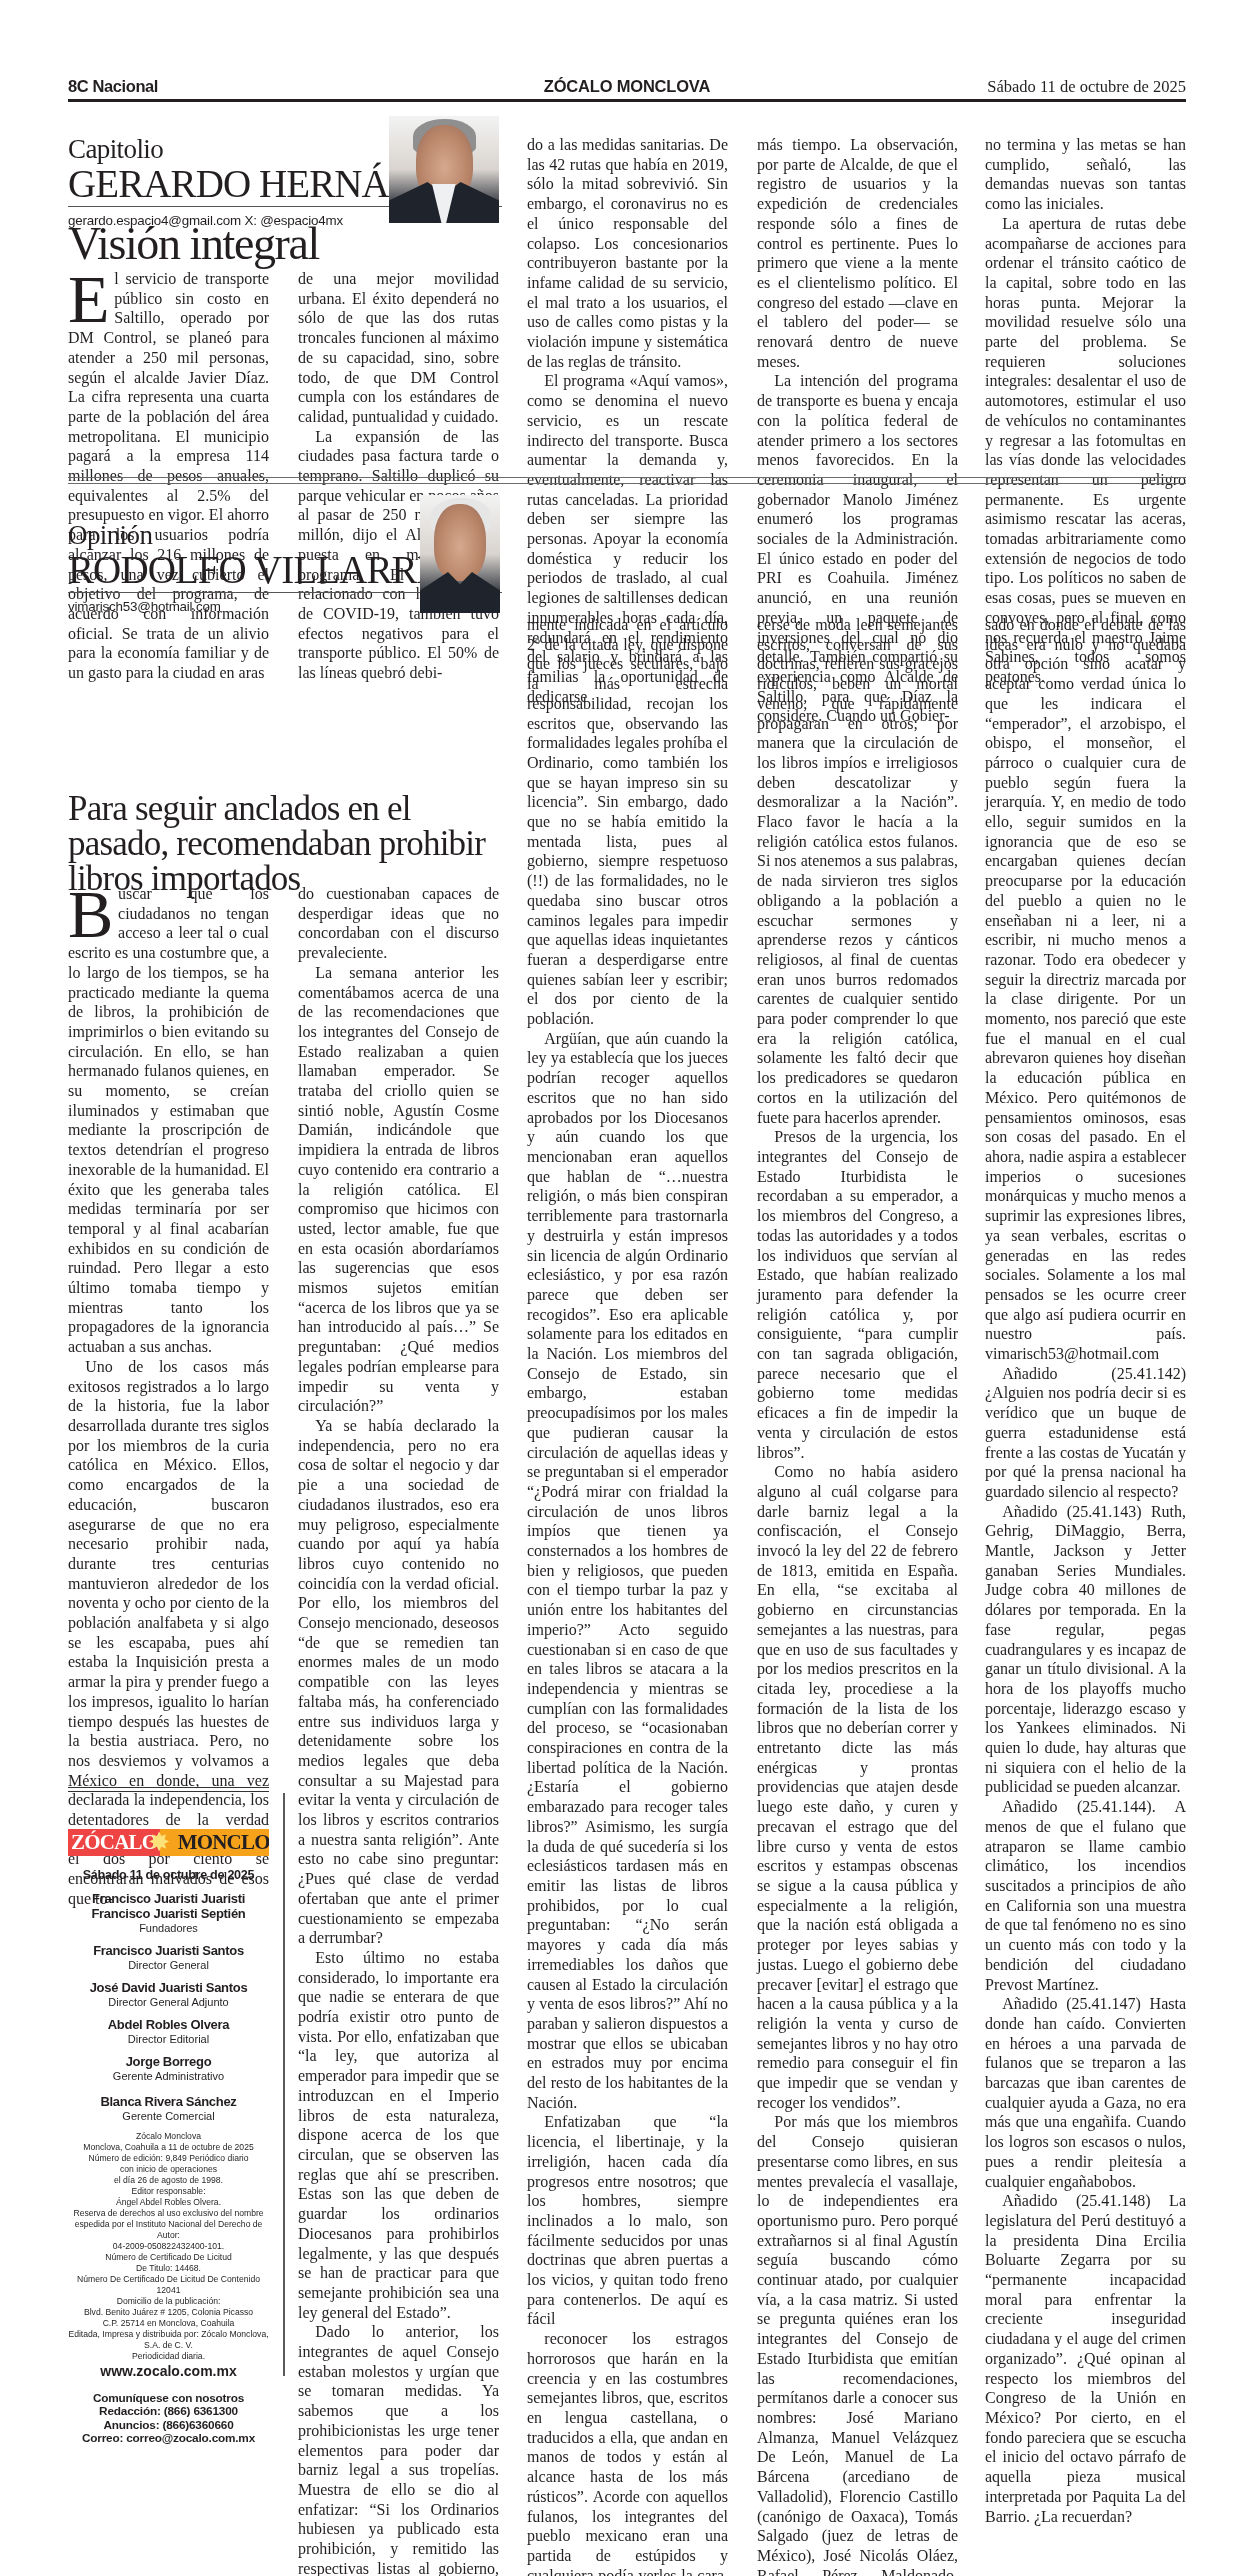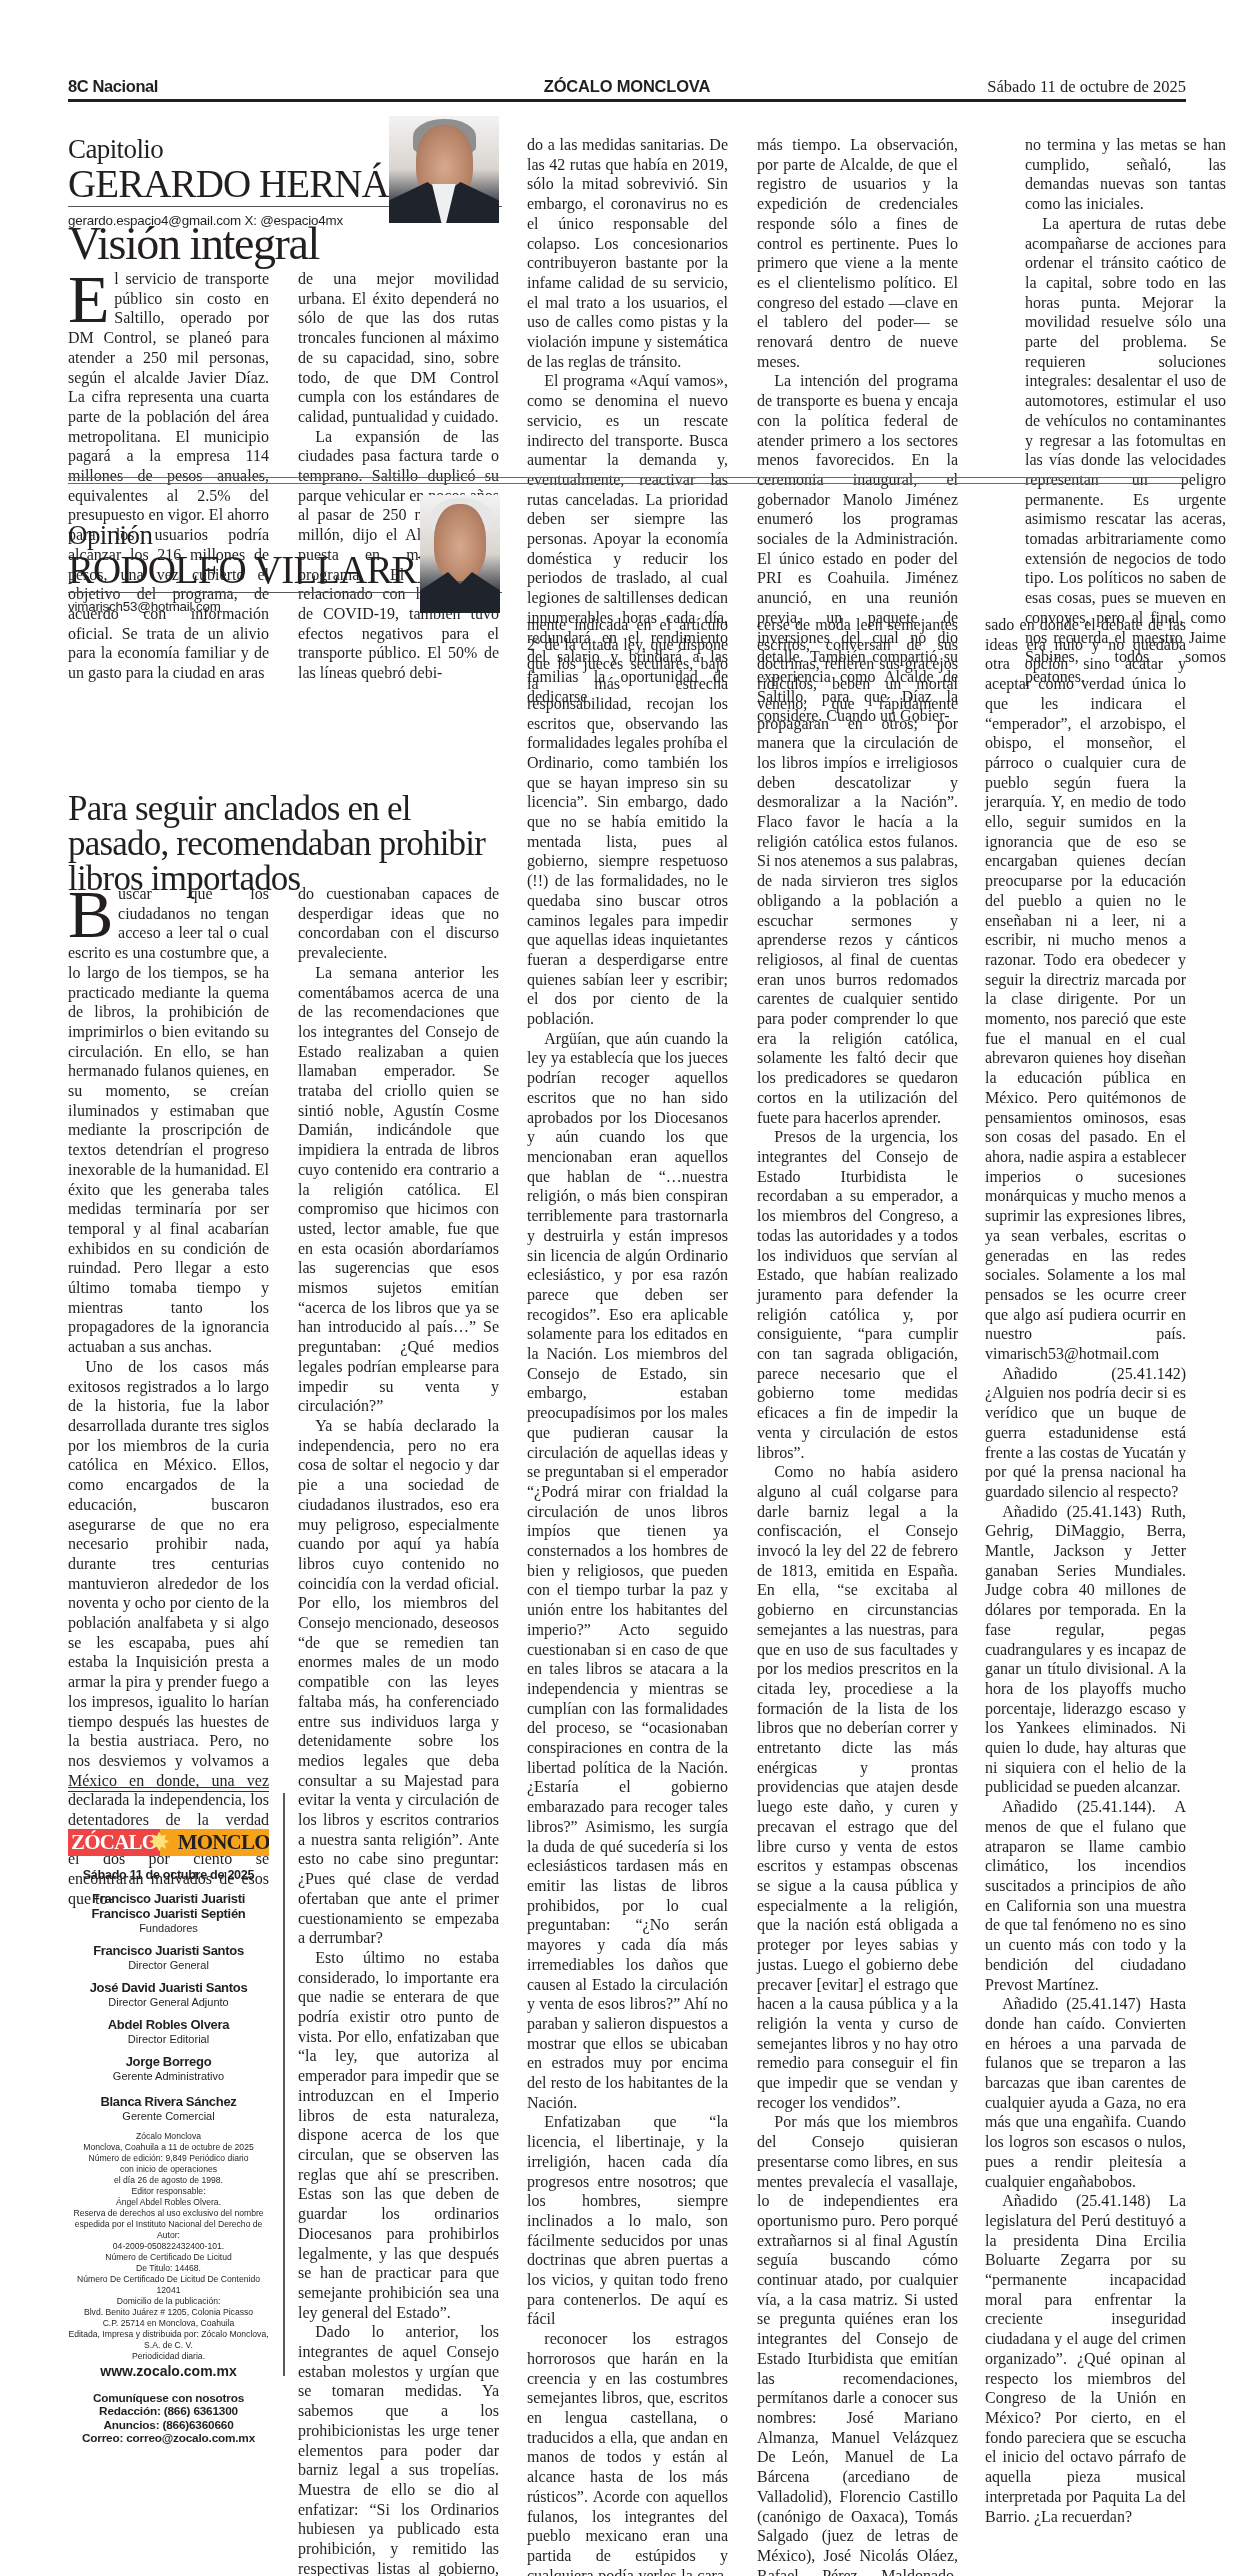--- a/index.html
+++ b/index.html
@@ -78,21 +78,21 @@
     <p>La expansión de las ciudades pasa factura tarde o temprano. Saltillo duplicó su parque vehicular en pocos años al pasar de 250 mil a medio millón, dijo el Alcalde en la puesta en marcha del programa. El fenómeno, relacionado con la pandemia de COVID-19, también tuvo efectos negativos para el transporte público. El 50% de las líneas quebró debi-</p>
   </div>
   <div class="col" style="left:459px; top:135px; width:201px;">
     <p class="noi">do a las medidas sanitarias. De las 42 rutas que había en 2019, sólo la mitad sobrevivió. Sin embargo, el coronavirus no es el único responsable del colapso. Los concesionarios contribuyeron bastante por la infame calidad de su servicio, el mal trato a los usuarios, el uso de calles como pistas y la violación impune y sistemática de las reglas de tránsito.</p>
     <p>El programa «Aquí vamos», como se denomina el nuevo servicio, es un rescate indirecto del transporte. Busca aumentar la demanda y, eventualmente, reactivar las rutas canceladas. La prioridad deben ser siempre las personas. Apoyar la economía doméstica y reducir los periodos de traslado, al cual legiones de saltillenses dedican innumerables horas cada día, redundará en el rendimiento del salario y brindará a las familias la oportunidad de dedicarse</p>
   </div>
   <div class="col" style="left:689px; top:135px; width:201px;">
     <p class="noi">más tiempo. La observación, por parte de Alcalde, de que el registro de usuarios y la expedición de credenciales responde sólo a fines de control es pertinente. Pues lo primero que viene a la mente es el clientelismo político. El congreso del estado —clave en el tablero del poder— se renovará dentro de nueve meses.</p>
     <p>La intención del programa de transporte es buena y encaja con la política federal de atender primero a los sectores menos favorecidos. En la ceremonia inaugural, el gobernador Manolo Jiménez enumeró los programas sociales de la Administración. El único estado en poder del PRI es Coahuila. Jiménez anunció, en una reunión previa, un paquete de inversiones del cual no dio detalle. También compartió su experiencia como Alcalde de Saltillo, para que Díaz la considere. Cuando un Gobier-</p>
   </div>
-  <div class="col" style="left:917px; top:135px; width:201px;margin-left:40px;">
+  <div class="col" style="left:917px; top:135px; width:201px;">
     <p class="noi">no termina y las metas se han cumplido, señaló, las demandas nuevas son tantas como las iniciales.</p>
     <p>La apertura de rutas debe acompañarse de acciones para ordenar el tránsito caótico de la capital, sobre todo en las horas punta. Mejorar la movilidad resuelve sólo una parte del problema. Se requieren soluciones integrales: desalentar el uso de automotores, estimular el uso de vehículos no contaminantes y regresar a las fotomultas en las vías donde las velocidades representan un peligro permanente. Es urgente asimismo rescatar las aceras, tomadas arbitrariamente como extensión de negocios de todo tipo. Los políticos no saben de esas cosas, pues se mueven en convoyes, pero al final, como nos recuerda el maestro Jaime Sabines, todos somos peatones.</p>
   </div>
 
   <div class="rule2" style="top:477px;"></div>
 
   <div class="colhead" style="left:0; top:521px; width:434px;">
     <div class="kicker">Opinión</div>
     <div class="author">RODOLFO VILLARREAL</div>
     <div class="contact">vimarisch53@hotmail.com</div>

